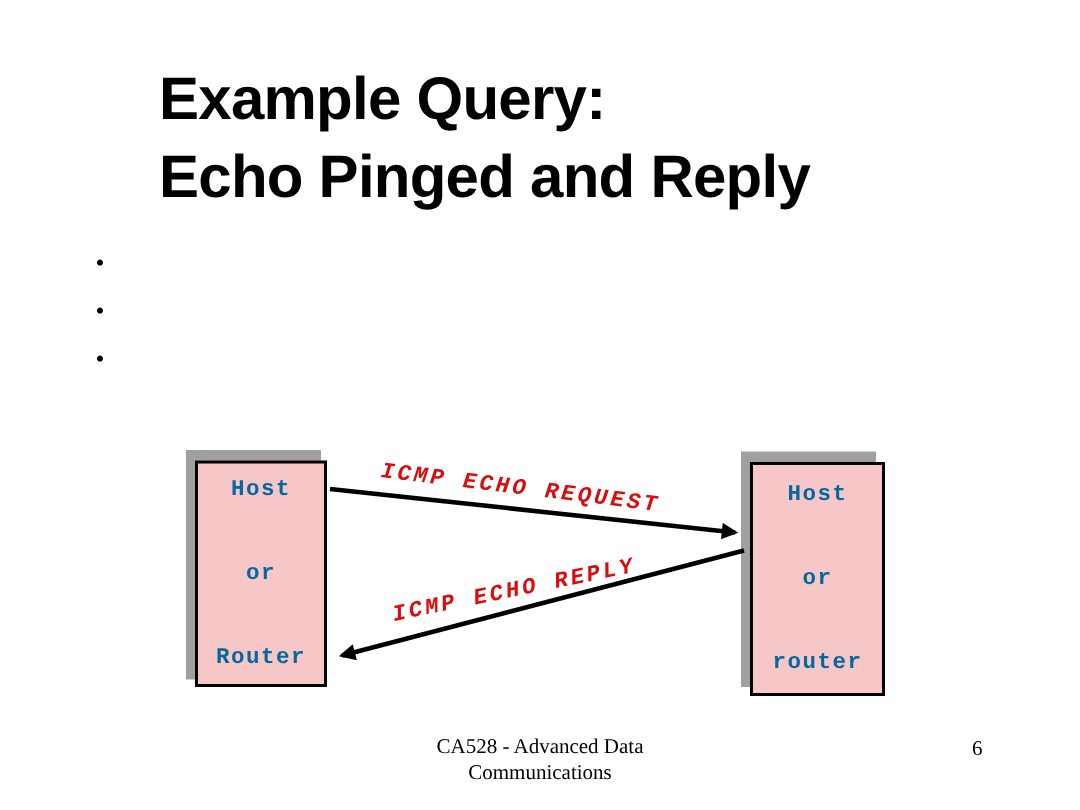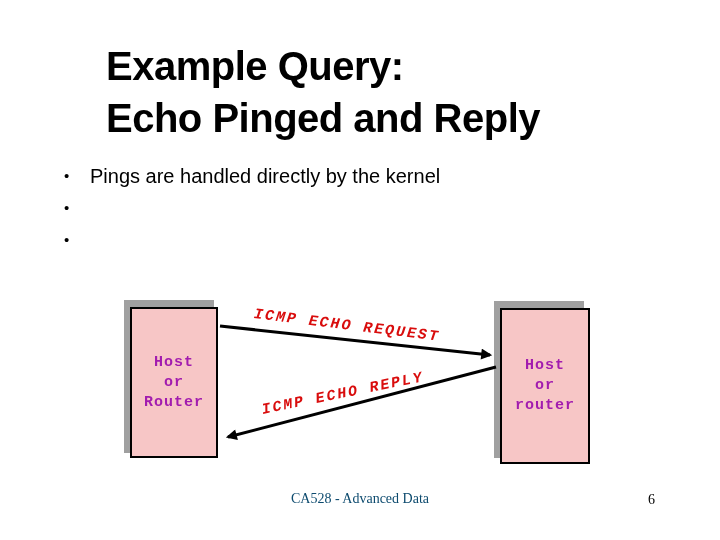--- a/index.html
+++ b/index.html
@@ -65,22 +65,23 @@
     border: 2px solid #000000;
     box-sizing: border-box;
     display: flex;
     flex-direction: column;
     align-items: center;
     justify-content: center;
     font-family: "Liberation Mono", "DejaVu Sans Mono", monospace;
     font-weight: bold;
     font-size: 15px;
     line-height: 20px;
-    color: #a21caf;
+    color: #0369a1;
     letter-spacing: 1px;
+    gap: 36px;
   }
   .shadow-left  { left: 124px; top: 300px; width: 90px; height: 153px; }
   .box-left     { left: 130px; top: 307px; width: 88px;  height: 151px; }
   .shadow-right { left: 494px; top: 301px; width: 90px; height: 157px; }
   .box-right    { left: 500px; top: 308px; width: 90px;  height: 156px; }
 
   .arrows-svg { position: absolute; left: 0; top: 0; pointer-events: none; }
 
   .arrow-label {
     position: absolute;
@@ -108,21 +109,21 @@
   
   .footer {
     position: absolute;
     left: 0;
     top: 490px;
     width: 720px;
     text-align: center;
     font-family: "Liberation Serif", serif;
     font-size: 14px;
     line-height: 17px;
-    color: #0c4a6e;
+    color: #000000;
   }
   .page-number {
     position: absolute;
     left: 648px;
     top: 492px;
     font-family: "Liberation Serif", serif;
     font-size: 14px;
     color: #000000;
   }
 </style>
@@ -132,21 +133,20 @@
 <div class="slide">
 
   <div class="title">
     <div>Example Query:</div>
     <div>Echo Pinged and Reply</div>
   </div>
 
   <div class="bullets">
     <div class="bullet">
       <span class="dot">•</span>
-      <span><span>Pings are handled directly by the kernel</span><span class="hl"></span></span>
     </div>
     <div class="bullet">
       <span class="dot">•</span>
     </div>
     <div class="bullet">
       <span class="dot">•</span>
     </div>
   </div>
 
   <div class="diagram">
@@ -174,17 +174,18 @@
       <line x1="220" y1="326" x2="490" y2="355" stroke="#000000" stroke-width="3" marker-end="url(#arrowhead)"></line>
       <line x1="496" y1="367" x2="228" y2="437" stroke="#000000" stroke-width="3" marker-end="url(#arrowhead)"></line>
     </svg>
 
     <div class="arrow-label label-request">ICMP ECHO REQUEST</div>
     <div class="arrow-label label-reply">ICMP ECHO REPLY</div>
   </div>
 
   <div class="footer">
     <div>CA528 - Advanced Data</div>
+    <div>Communications</div>
   </div>
 
   <div class="page-number">6</div>
 
 </div>
 
 </body></html>

